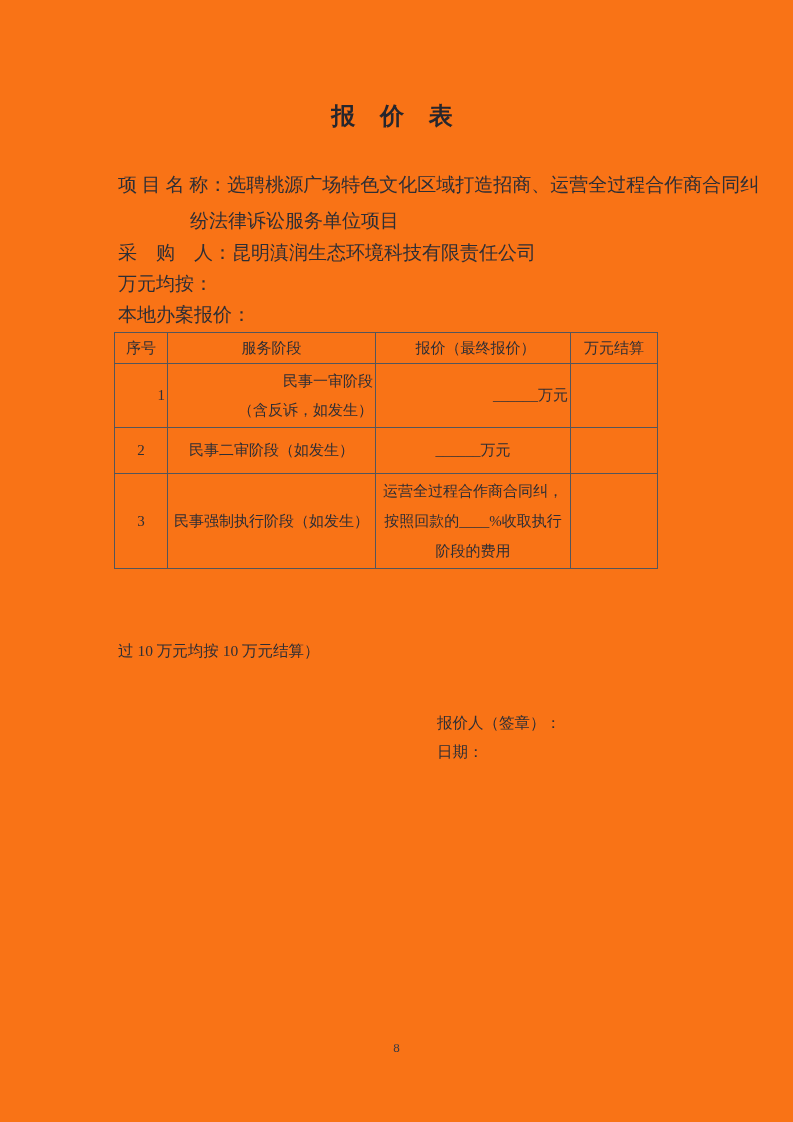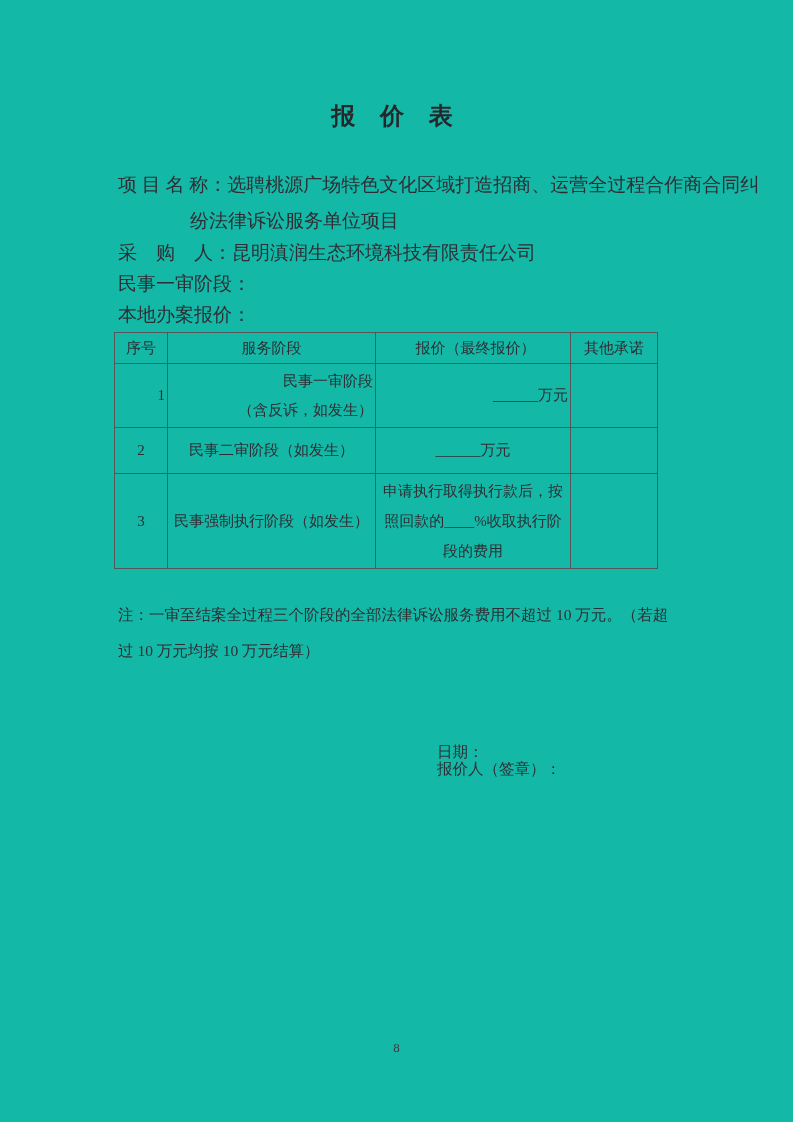--- a/index.html
+++ b/index.html
@@ -5,21 +5,21 @@
   * { margin: 0; padding: 0; box-sizing: border-box; }
   html, body { background: #ffffff; }
   body {
     font-family: "Liberation Serif", "DejaVu Serif", serif;
     color: #2e2e35;
   }
   .page {
     position: relative;
     width: 793px;
     height: 1122px;
-    background: #14b8a6;
+    background: #f97316;
     overflow: hidden;
   }
   .doc-title {
     position: absolute;
     top: 100px;
     left: 0;
     width: 100%;
     text-align: center;
     font-family: "Liberation Sans", "DejaVu Sans", sans-serif;
     font-size: 24px;
@@ -87,37 +87,37 @@
 
 <div class="page">
 
   <div class="doc-title">报 价 表</div>
 
   <div class="line" style="top:172px;"><span>项 目 名 称：</span><span>选聘桃源广场特色文化区域打造招商、运营全过程合作商合同纠</span></div>
   <div class="line project-line2" style="top:208px;">纷法律诉讼服务单位项目</div>
 
   <div class="line" style="top:240px;"><span>采　购　人：</span><span>昆明滇润生态环境科技有限责任公司</span></div>
 
-  <div class="line" style="top:271px;">民事一审阶段：</div>
+  <div class="line" style="top:271px;">万元均按：</div>
 
   <div class="line" style="top:302px;">本地办案报价：</div>
 
   <table class="quote-table">
     <colgroup>
       <col style="width:53px">
       <col style="width:208px">
       <col style="width:195px">
       <col style="width:87px">
     </colgroup>
     <thead>
       <tr>
         <th>序号</th>
         <th>服务阶段</th>
         <th class="price-header">报价（最终报价）</th>
-        <th>其他承诺</th>
+        <th>万元结算</th>
       </tr>
     </thead>
     <tbody>
       <tr class="row-1">
         <td>1</td>
         <td class="stage-cell">
           <span class="cell-line">民事一审阶段</span>
           <span class="cell-line">（含反诉，如发生）</span>
         </td>
         <td>______万元</td>
@@ -129,27 +129,26 @@
           <span class="cell-line">民事二审阶段（如发生）</span>
         </td>
         <td>______万元</td>
         <td></td>
       </tr>
       <tr class="row-3">
         <td>3</td>
         <td class="stage-cell">
           <span class="cell-line">民事强制执行阶段（如发生）</span>
         </td>
-        <td class="price-exec">申请执行取得执行款后，按照回款的____%收取执行阶段的费用</td>
+        <td class="price-exec">运营全过程合作商合同纠，按照回款的____%收取执行阶段的费用</td>
         <td></td>
       </tr>
     </tbody>
   </table>
 
-  <div class="note-line" style="top:605px;">注：一审至结案全过程三个阶段的全部法律诉讼服务费用不超过 10 万元。（若超</div>
   <div class="note-line" style="top:641px;">过 10 万元均按 10 万元结算）</div>
 
-  <div class="sig-line" style="top:759px;">报价人（签章）：</div>
+  <div class="sig-line" style="top:713px;">报价人（签章）：</div>
   <div class="sig-line" style="top:742px;">日期：</div>
 
   <div class="page-number">8</div>
 
 </div>
 
 </body></html>

